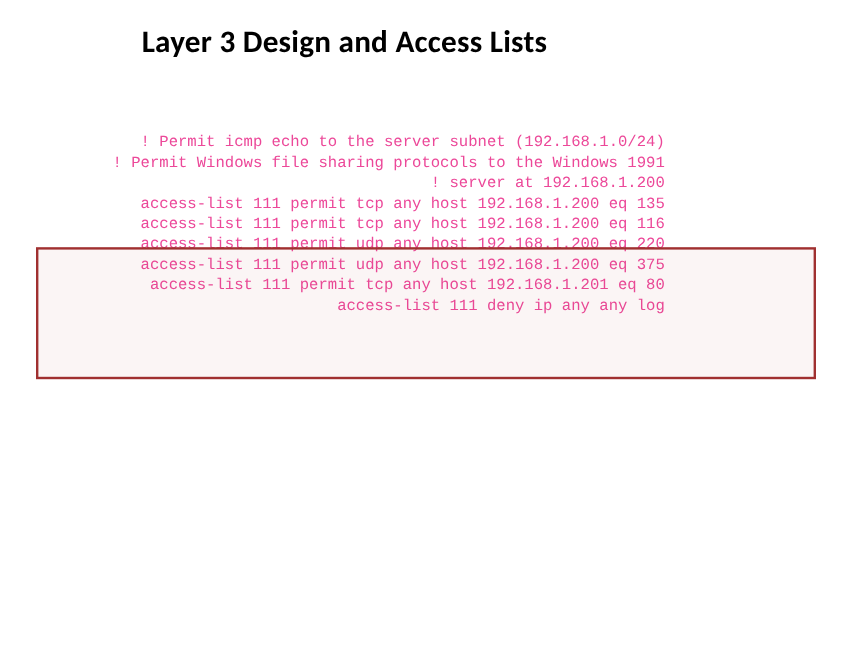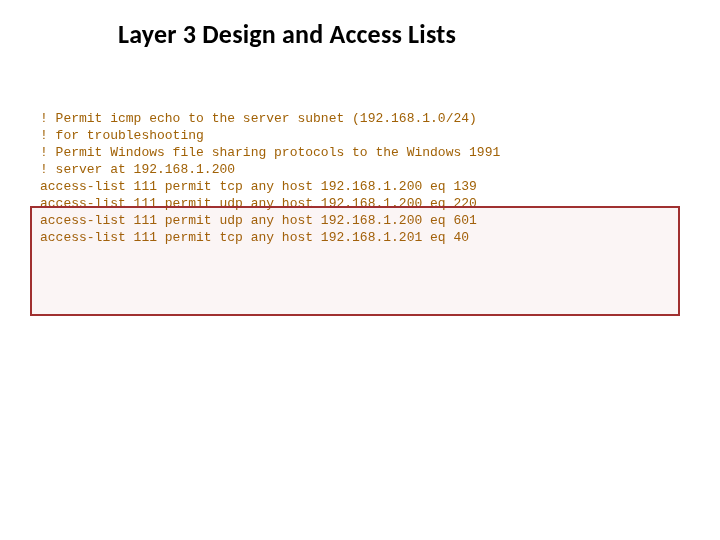--- a/index.html
+++ b/index.html
@@ -29,21 +29,22 @@
     letter-spacing: 0.2px;
   }
   .code-block {
     position: absolute;
     top: 110px;
     left: 40px;
     right: 20px;
     font-family: "Courier New", Courier, monospace;
     font-size: 13px;
     line-height: 17px;
-    color: #a16207;
+    color: #ec4899;
+    text-align: right;
   }
   .code-block .row {
     white-space: pre;
   }
   .highlight-box {
     position: absolute;
     left: 30px;
     top: 206px;   
     width: 650px;
     height: 110px;
@@ -55,24 +56,25 @@
 </style>
 </head>
 <body>
 
 <div class="slide">
 
   <div class="title">Layer 3 Design and Access Lists</div>
 
   <div class="code-block">
     <div class="row">! Permit icmp echo to the server subnet (192.168.1.0/24)</div>
-    <div class="row">! for troubleshooting</div>
     <div class="row">! Permit Windows file sharing protocols to the Windows 1991</div>
     <div class="row">! server at 192.168.1.200</div>
-    <div class="row">access-list 111 permit tcp any host 192.168.1.200 eq 139</div>
+    <div class="row">access-list 111 permit tcp any host 192.168.1.200 eq 135</div>
+    <div class="row">access-list 111 permit tcp any host 192.168.1.200 eq 116</div>
     <div class="row">access-list 111 permit udp any host 192.168.1.200 eq 220</div>
-    <div class="row">access-list 111 permit udp any host 192.168.1.200 eq 601</div>
-    <div class="row">access-list 111 permit tcp any host 192.168.1.201 eq 40</div>
+    <div class="row">access-list 111 permit udp any host 192.168.1.200 eq 375</div>
+    <div class="row">access-list 111 permit tcp any host 192.168.1.201 eq 80</div>
+    <div class="row">access-list 111 deny ip any any log</div>
   </div>
 
   <div class="highlight-box"></div>
 
 </div>
 
 </body></html>

